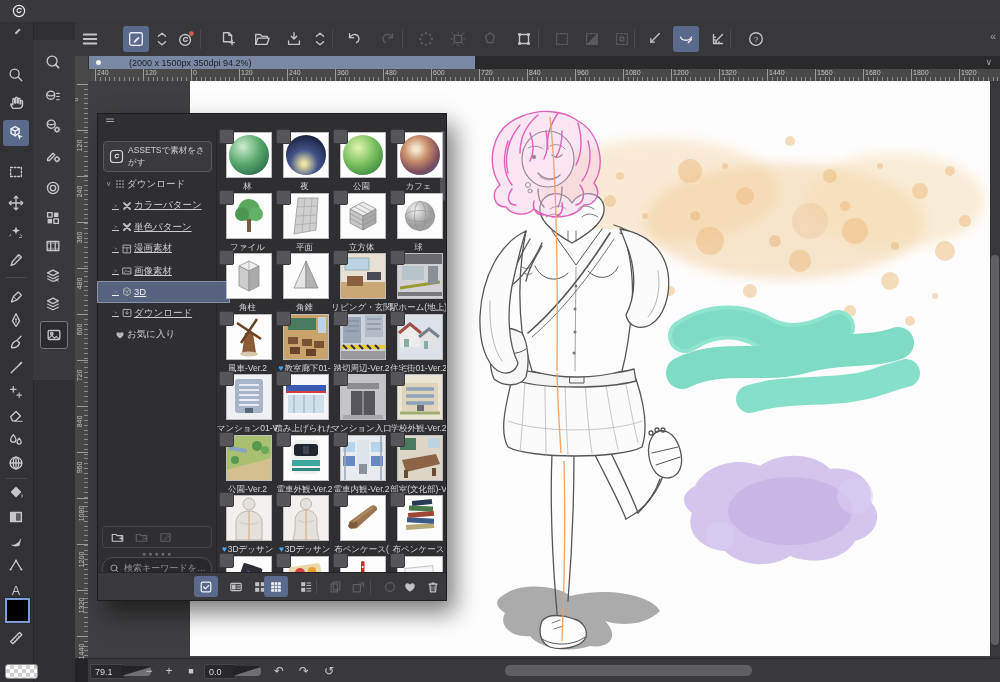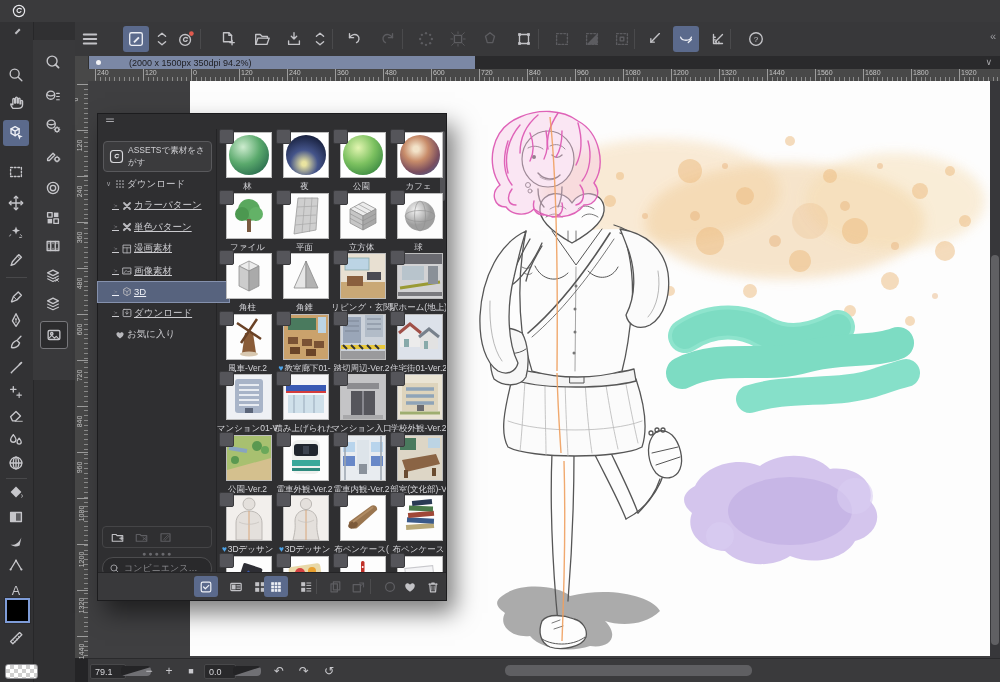--- a/index.html
+++ b/index.html
@@ -879,21 +879,21 @@
         </span>
       </div>
     <div id="dots">●●●●●</div>
     <div id="searchbox">
       <span class="mg ic">
         <svg width="11" height="11" viewBox="0 0 20 20">
             <circle cx="9" cy="9" r="5.5"></circle>
             <path d="M13 13l4 4"></path>
           </svg>
       </span>
-      <span>コンビニエンス…</span>
+      <span>検索キーワードを…</span>
     </div>
     <div id="cat-label">種別</div>
   </div>
   <div id="pal-grid">
       <div id="gridscroll"></div>
       <div class="cell" style="left: 3px; top: 0px;">
         <div class="thumb">
           <div class="ball" style="background:radial-gradient(circle at 35% 30%,#cdeccf,#5aa96c 45%,#2b6e4f 82%)"></div>
         </div>
         <div class="check"></div>

